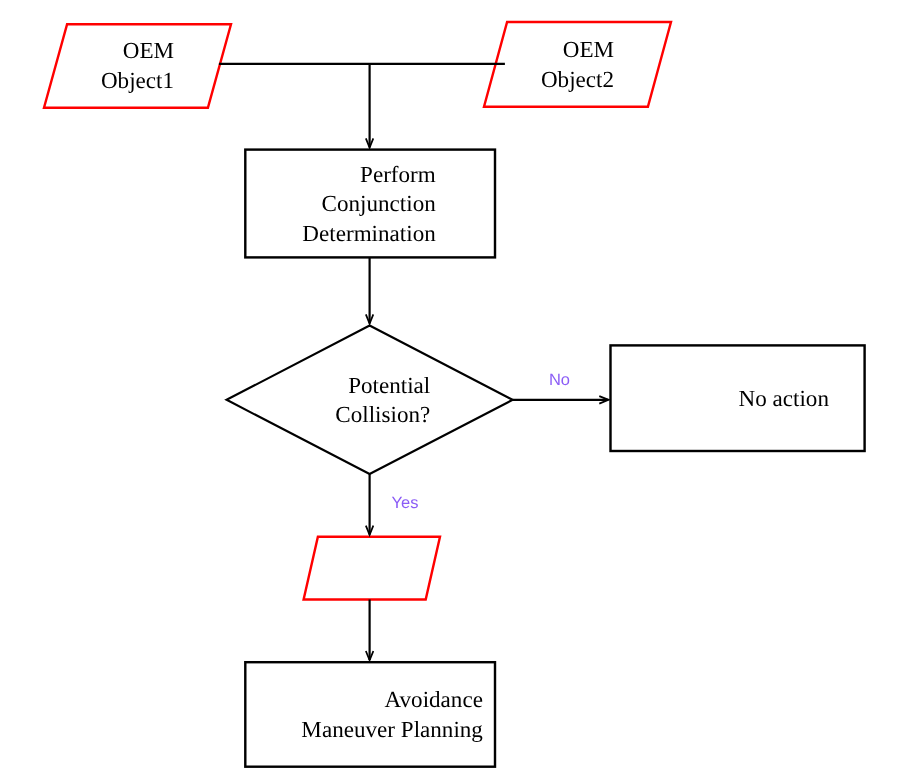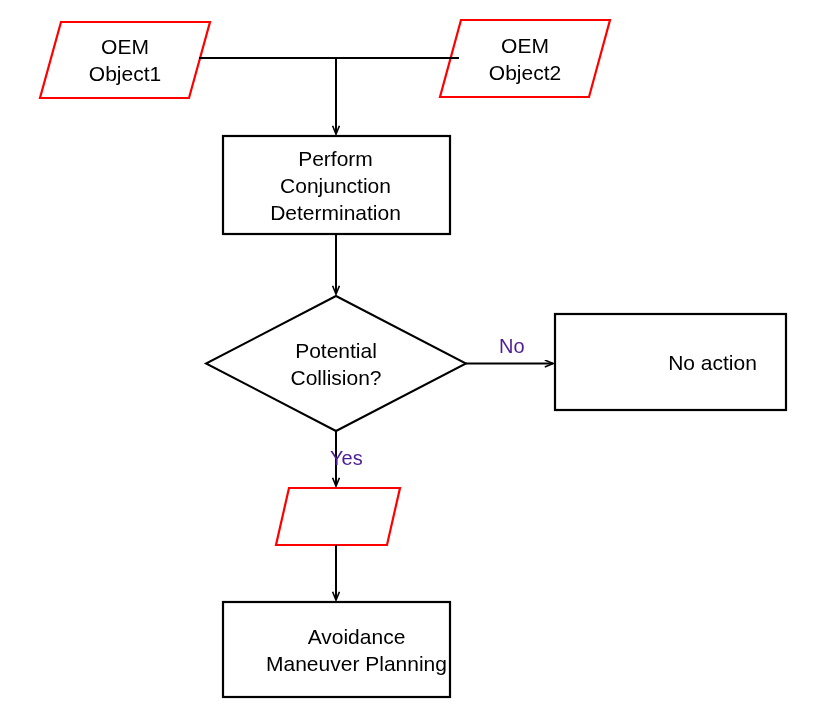--- a/index.html
+++ b/index.html
@@ -25,34 +25,34 @@
     left: 0;
     width: 825px;
     height: 711px;
   }
   .node-label {
     position: absolute;
     display: flex;
     flex-direction: column;
     align-items: center;
     justify-content: center;
-    text-align: center;
-    font-family: Liberation Sans, sans-serif;
+    text-align: right;
+    font-family: Liberation Serif, serif;
     font-size: 21px;
     line-height: 27px;
     color: #000000;
     white-space: pre;
     pointer-events: none;
   }
   .edge-label {
     position: absolute;
     font-family: "Liberation Sans", sans-serif;
-    font-size: 20px;
+    font-size: 15px;
     line-height: 22px;
-    color: #4c1d95;
+    color: #8b5cf6;
     white-space: pre;
   }
 </style>
 </head>
 <body>
 
 <div id="canvas">
 
   <svg id="flow-svg" viewBox="0 0 825 711" xmlns="http://www.w3.org/2000/svg">
     <defs>
@@ -91,26 +91,26 @@
   <div class="node-label" style="left:40px; top:22px; width:170px; height:76px;">OEM
 Object1</div>
 
   <div class="node-label" style="left:440px; top:20px; width:170px; height:77px;">OEM
 Object2</div>
 
   <div class="node-label" style="left:223px; top:136px; width:225px; height:98px;">Perform
 Conjunction
 Determination</div>
 
-  <div class="node-label" style="left:206px; top:296px; width:260px; height:135px;">Potential
+  <div class="node-label" style="left:218px; top:296px; width:260px; height:135px;">Potential
 Collision?</div>
 
   <div class="node-label" style="left:575px; top:314px; width:275px; height:96px;">No action</div>
 
 
   <div class="node-label" style="left:223px; top:602px; width:227px; height:95px;margin-left:20px;">Avoidance
 Maneuver Planning</div>
 
   <div class="edge-label" style="left:499px; top:335px;">No</div>
 
-  <div class="edge-label" style="left:330px; top:447px;">Yes</div>
+  <div class="edge-label" style="left:356px; top:447px;">Yes</div>
 
 </div>
 
 </body></html>

